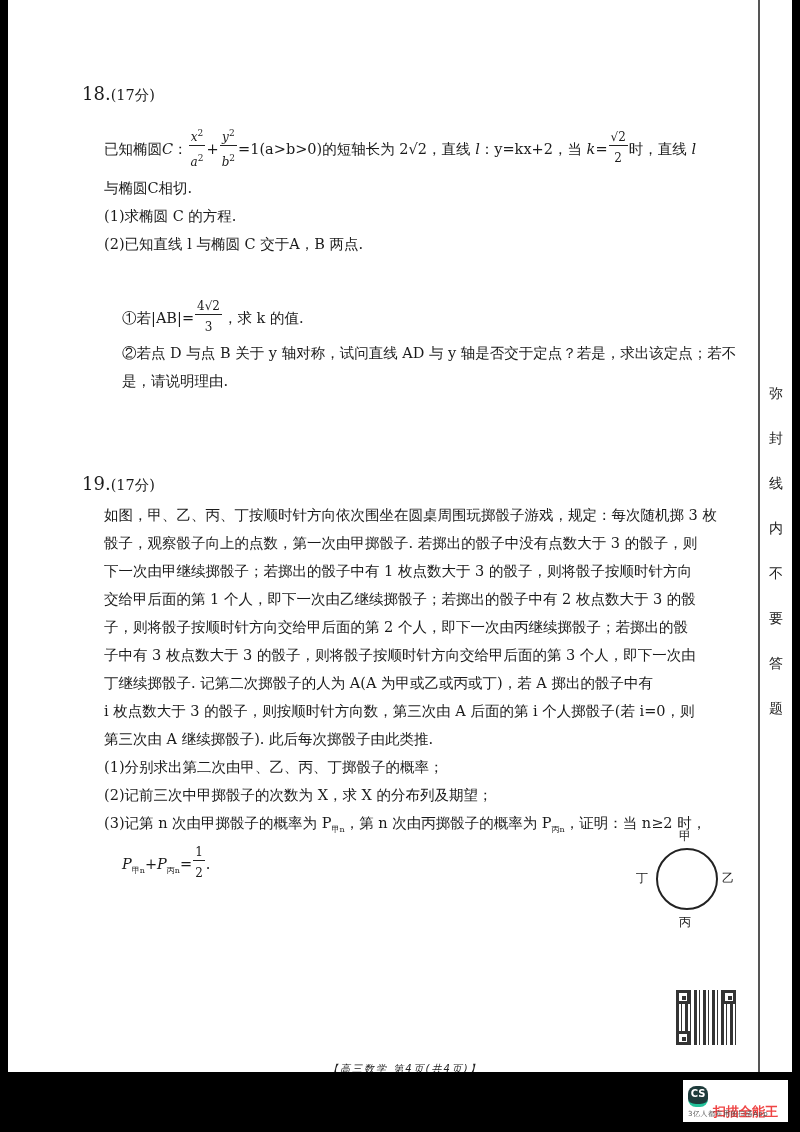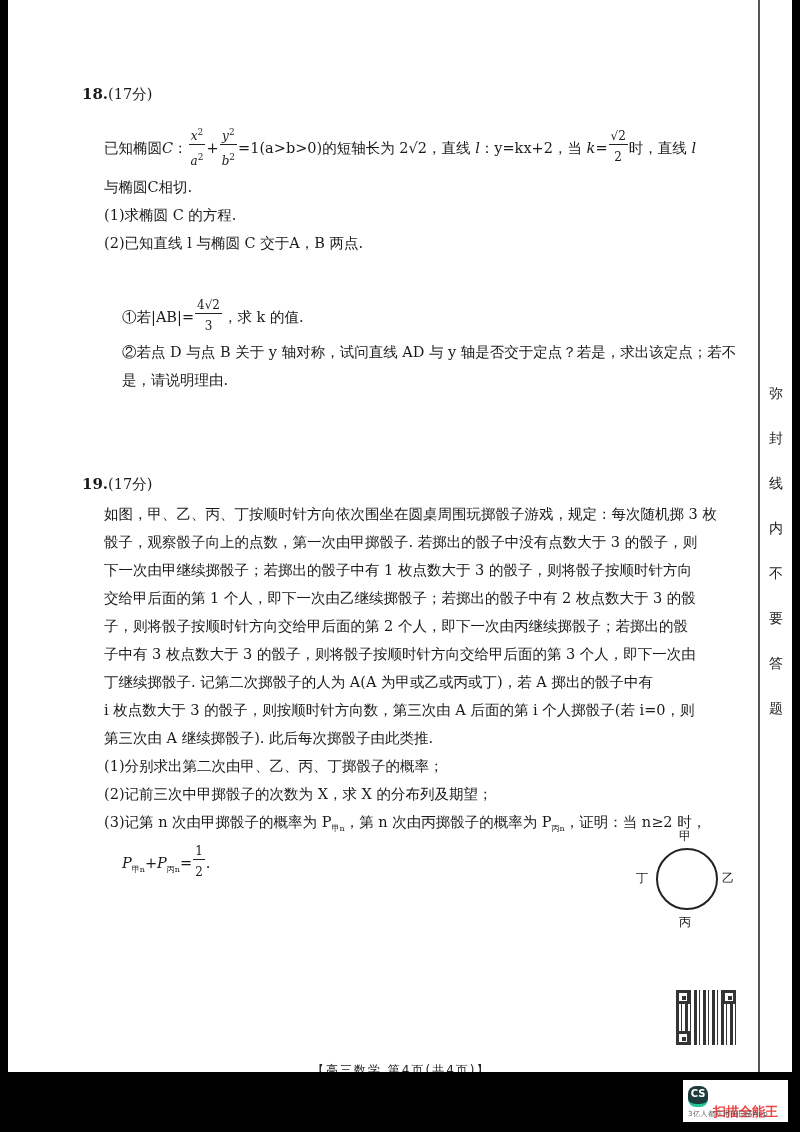--- a/index.html
+++ b/index.html
@@ -12,21 +12,21 @@
   }
   .binding-line {
     position: absolute; left: 750px; top: 0; width: 2px; height: 1072px; background: #555;
   }
   .binding-text {
     position: absolute; left: 758px; top: 385px; width: 20px;
     display: flex; flex-direction: column; align-items: center; gap: 27px;
     font-size: 14px; color: #222;
   }
   .q { position: absolute; left: 74px; width: 660px; font-size: 14.5px; line-height: 28px; }
-  .qnum { font-size: 15px; font-weight: bold; }
+  .qnum { font-size: 18px; }
   .indent1 { padding-left: 22px; }
   .indent2 { padding-left: 40px; }
   .math { font-family: "DejaVu Serif", "Liberation Serif", serif; font-style: italic; }
   .frac { display: inline-flex; flex-direction: column; align-items: center; vertical-align: middle; font-size: 12px; line-height: 16px; margin: 0 1px; }
   .frac .num { border-bottom: 1px solid #222; padding: 0 2px; }
   .frac .den { padding: 4px 2px; }
   sup { font-size: 9px; }
   sub { font-size: 8px; }
   .diagram { position: absolute; left: 618px; top: 828px; width: 110px; height: 110px; }
   .diagram .circle { position: absolute; left: 30px; top: 20px; width: 58px; height: 58px; border: 2px solid #222; border-radius: 50%; }
@@ -34,22 +34,22 @@
   .qr {
     position: absolute; left: 668px; top: 990px; width: 60px; height: 55px;
     background:
       repeating-linear-gradient(90deg, #111 0 3px, #fff 3px 5px, #111 5px 6px, #fff 6px 9px),
       #fff;
     opacity: 0.85;
   }
   .qr .finder { position: absolute; width: 14px; height: 14px; border: 3px solid #111; background: #fff; box-sizing: border-box; }
   .qr .finder::after { content: ""; position: absolute; left: 3px; top: 3px; width: 2px; height: 2px; background: #111; border: 1px solid #111; }
   .footer-text {
-    position: absolute; left: 304px; top: 1062px; font-size: 12px; font-family: "DejaVu Sans", sans-serif; color: #222;
-    height: 10px; overflow: hidden; letter-spacing: 2px;
+    position: absolute; left: 320px; top: 1062px; font-size: 10px; font-family: "DejaVu Sans", sans-serif; color: #222;
+    height: 10px; overflow: hidden; letter-spacing: 2px; font-style: italic;
   }
   .cs-badge {
     position: absolute; left: 683px; top: 1080px; width: 105px; height: 42px; background: #fff;
     font-family: "DejaVu Sans", sans-serif;
   }
   .cs-badge .logo {
     position: absolute; left: 5px; top: 6px; width: 20px; height: 18px; background: #1e3b3b; border-radius: 8px;
     color: #fff; font-size: 10px; font-weight: bold; text-align: center; line-height: 16px; border-bottom: 3px solid #22c39a;
   }
   .cs-badge .name { position: absolute; left: 30px; top: 23px; font-size: 13px; color: #ef4444; font-weight: bold; }

